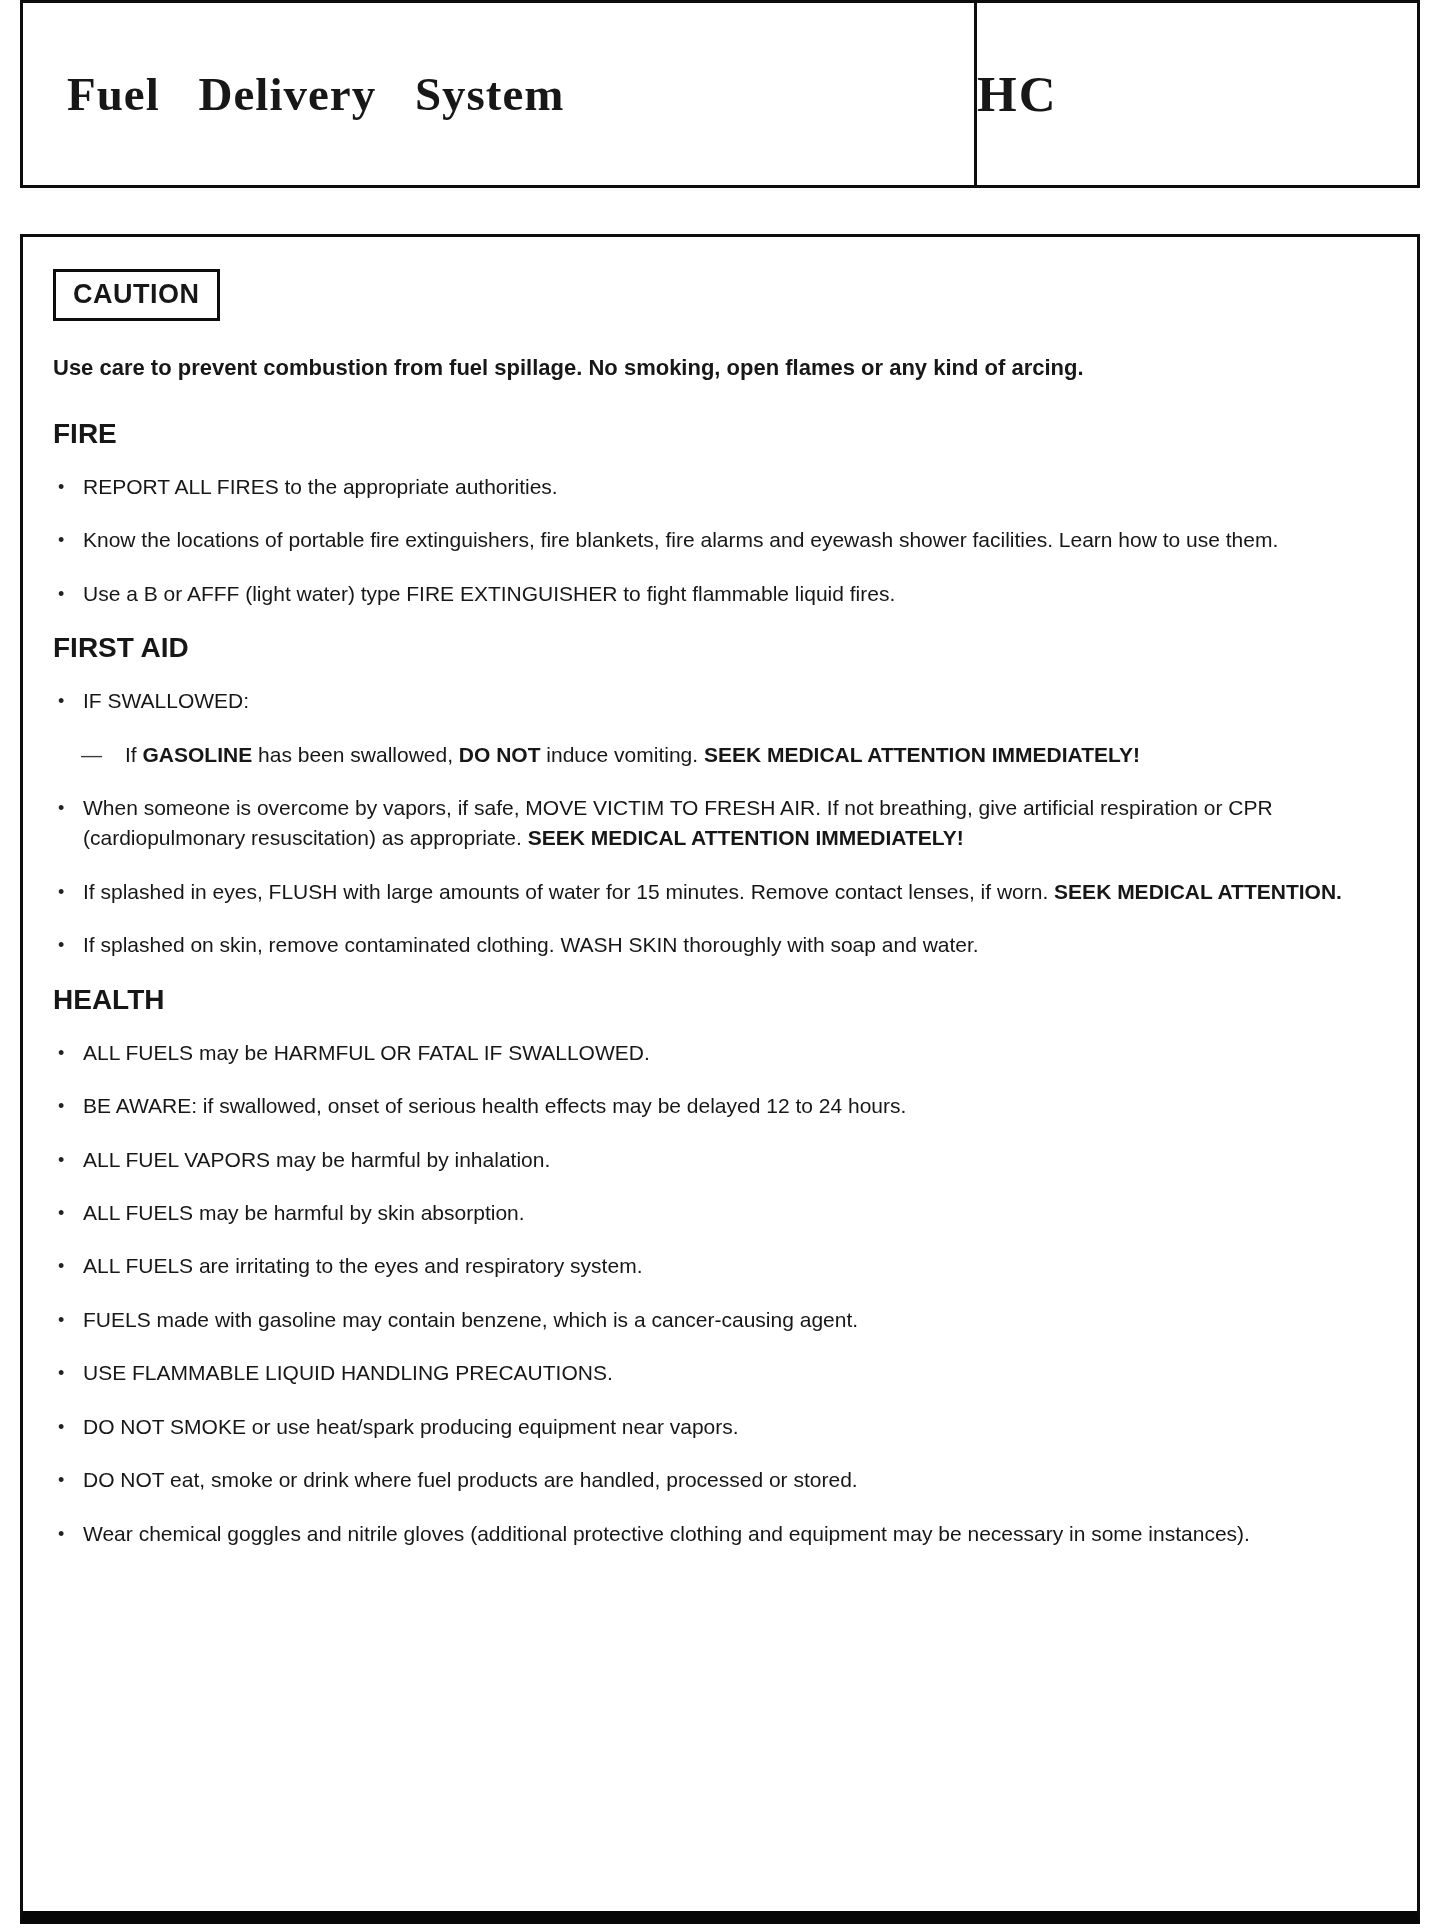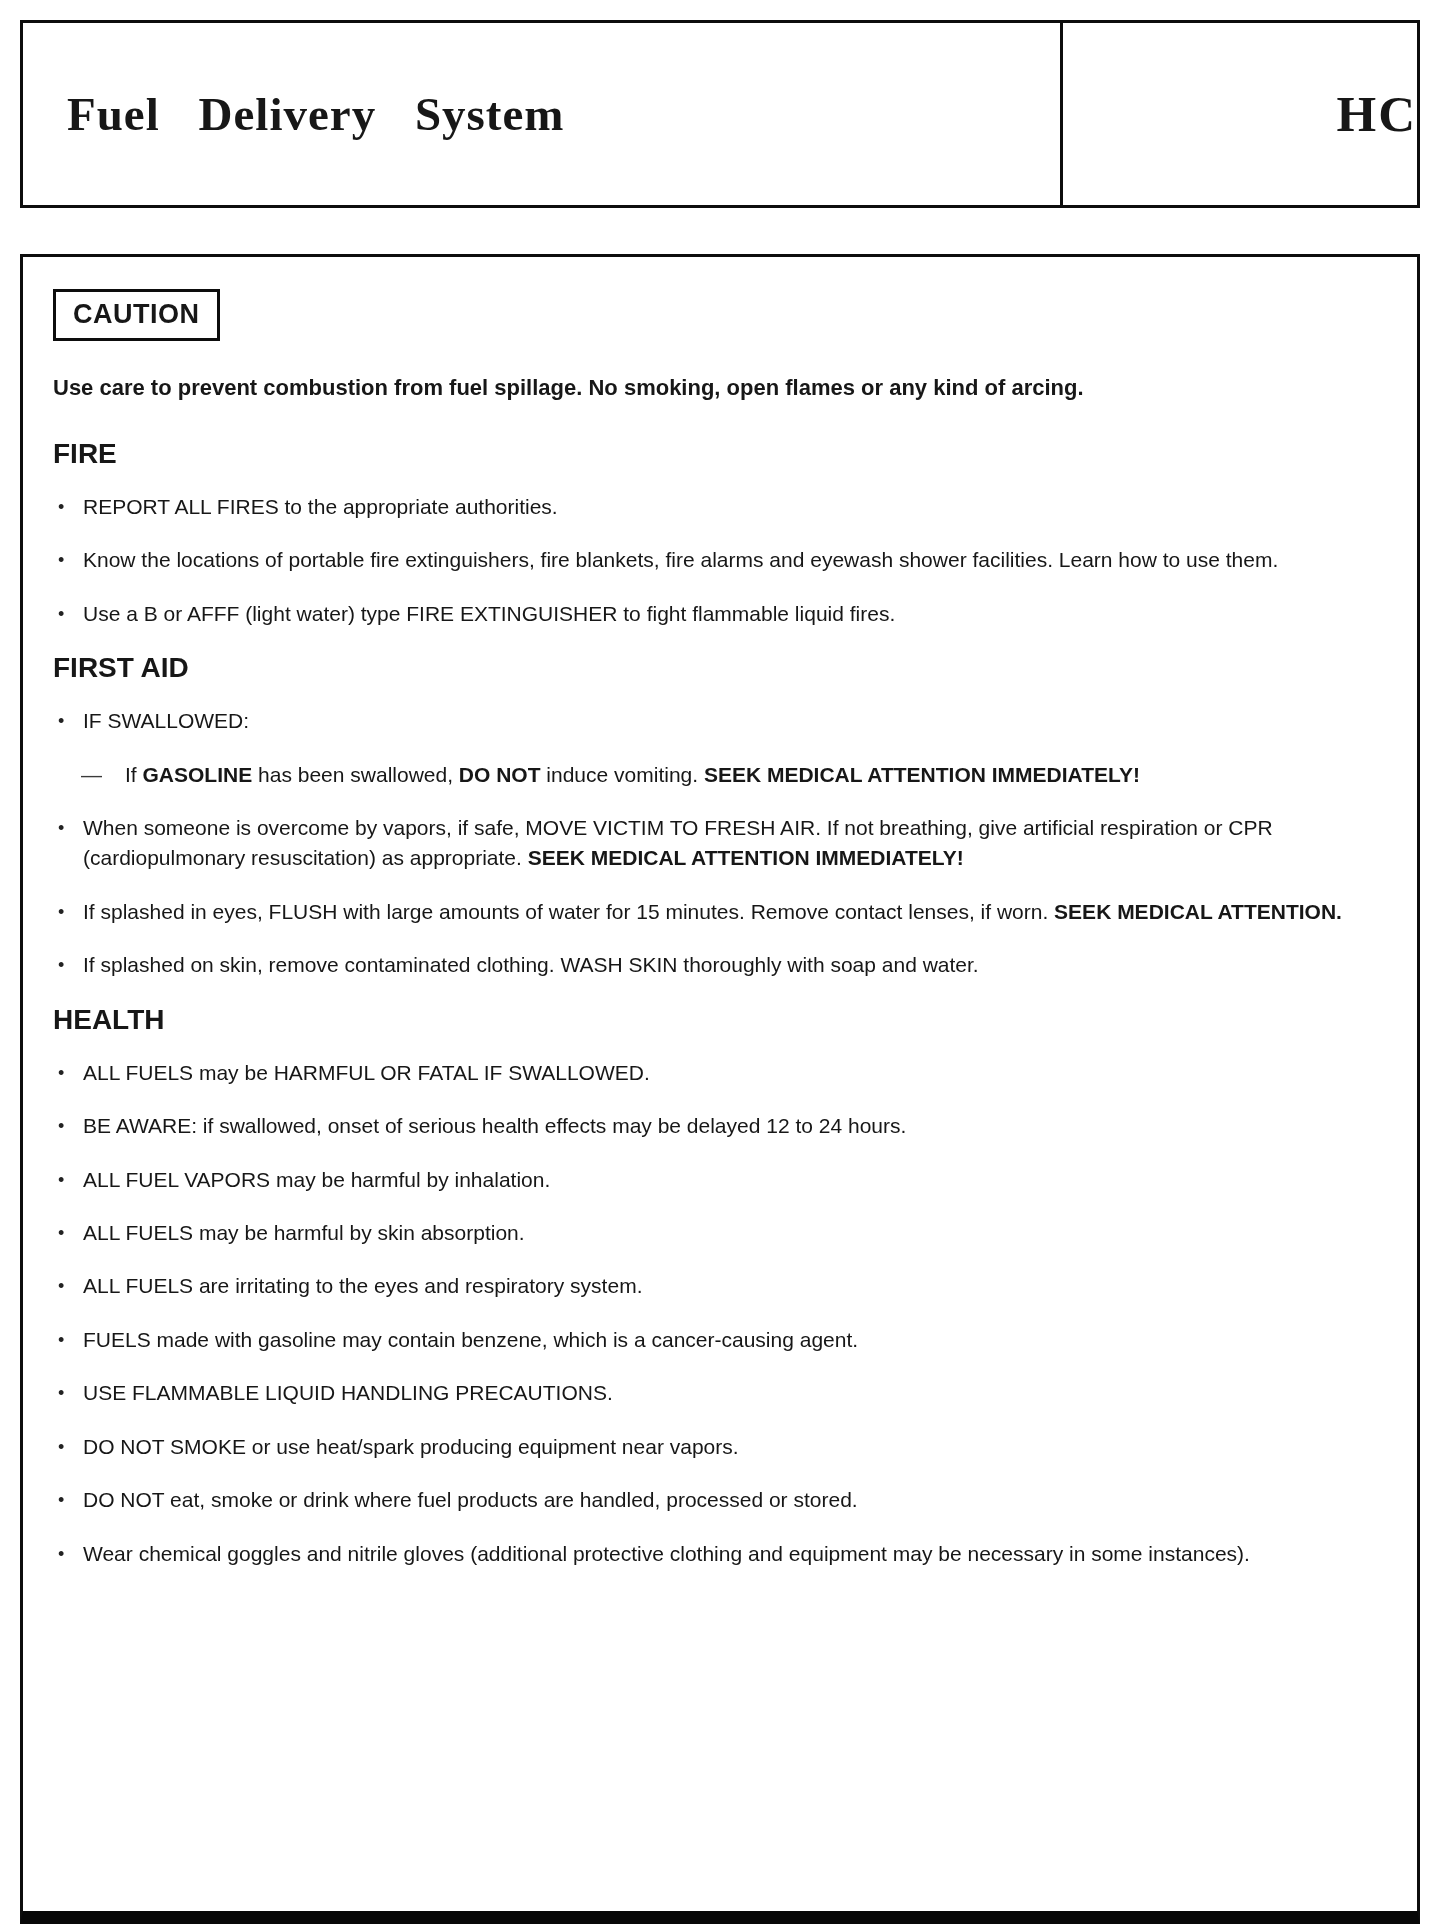--- a/index.html
+++ b/index.html
@@ -7,21 +7,21 @@
   body {
     width: 1440px;
     height: 1928px;
     background: #ffffff;
     font-family: "Liberation Sans", sans-serif;
     color: #171717;
   }
   .page {
     width: 100%;
     height: 100%;
-    padding: 20px 20px 4px 20px;
+    padding: 0 20px 4px 20px;
     display: flex;
     flex-direction: column;
   }
   
   .header-box {
     flex: none;
     height: 188px;
     border: 3px solid #0d0d0d;
     display: flex;
   }
@@ -34,24 +34,24 @@
   }
   .page-title {
     margin: 0;
     font-family: "Liberation Serif", serif;
     font-weight: bold;
     font-size: 47px;
     letter-spacing: 1px;
     word-spacing: 26px;
   }
   .header-code-cell {
-    width: 354px;
+    width: 440px;
     display: flex;
     align-items: center;
-    justify-content: flex-end;
+    justify-content: flex-start;
     border-radius: 23px;
   }
   .header-code {
     font-family: "Liberation Serif", serif;
     font-weight: bold;
     font-size: 51px;
     letter-spacing: 2px;
   }
   
   .content-box {

